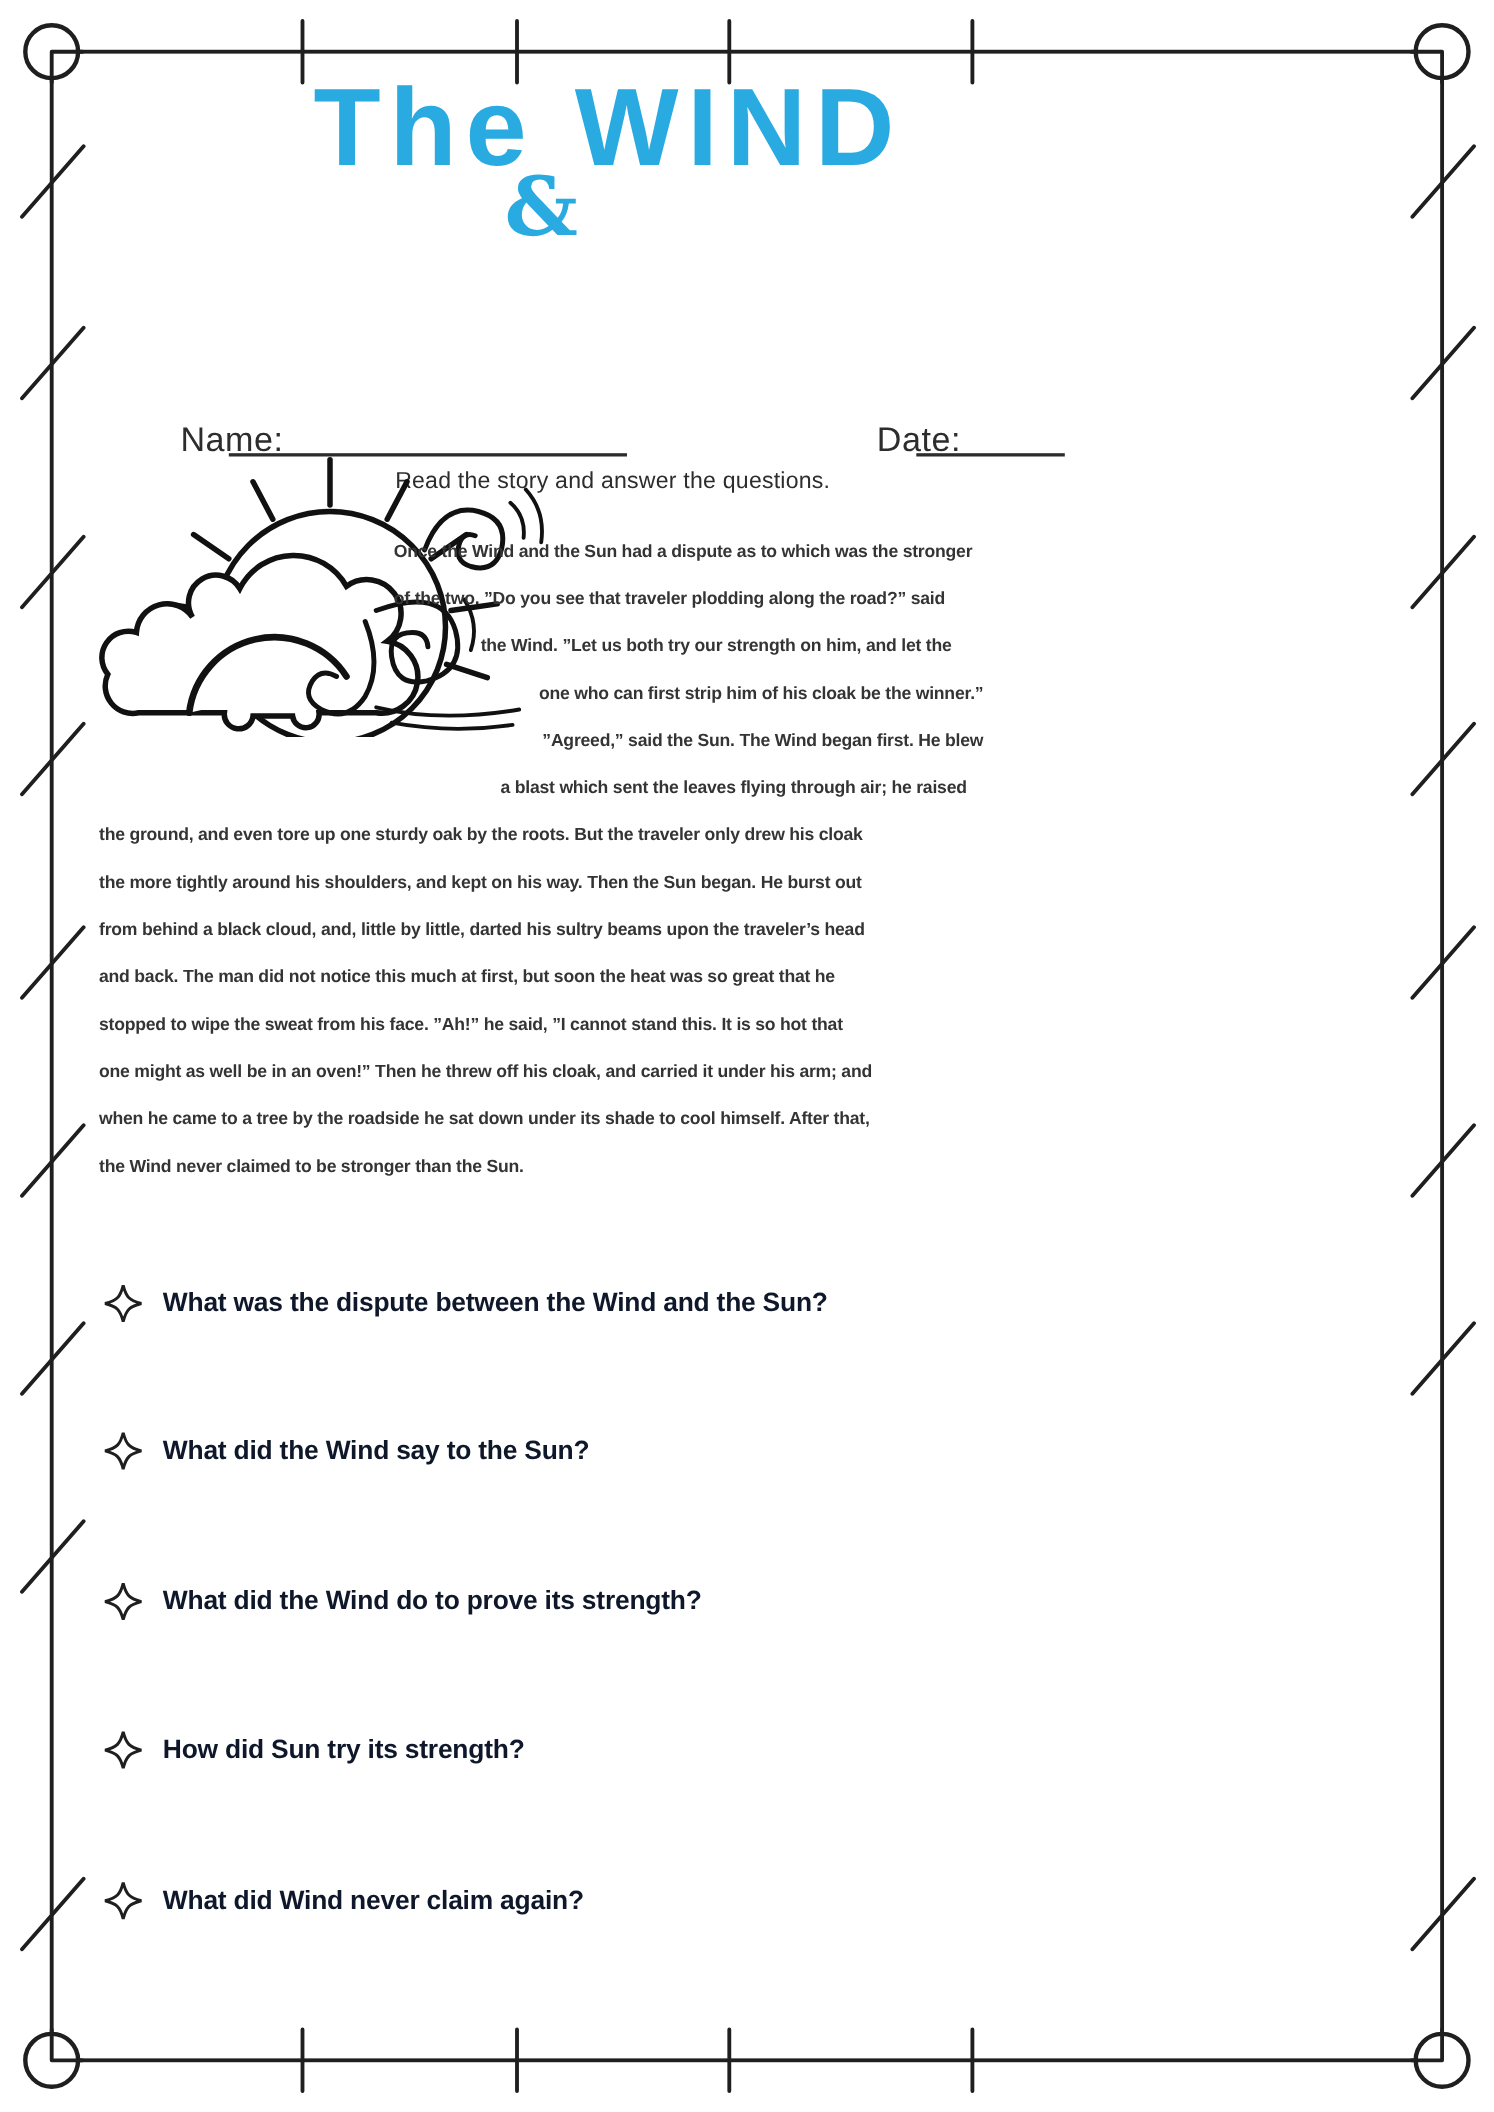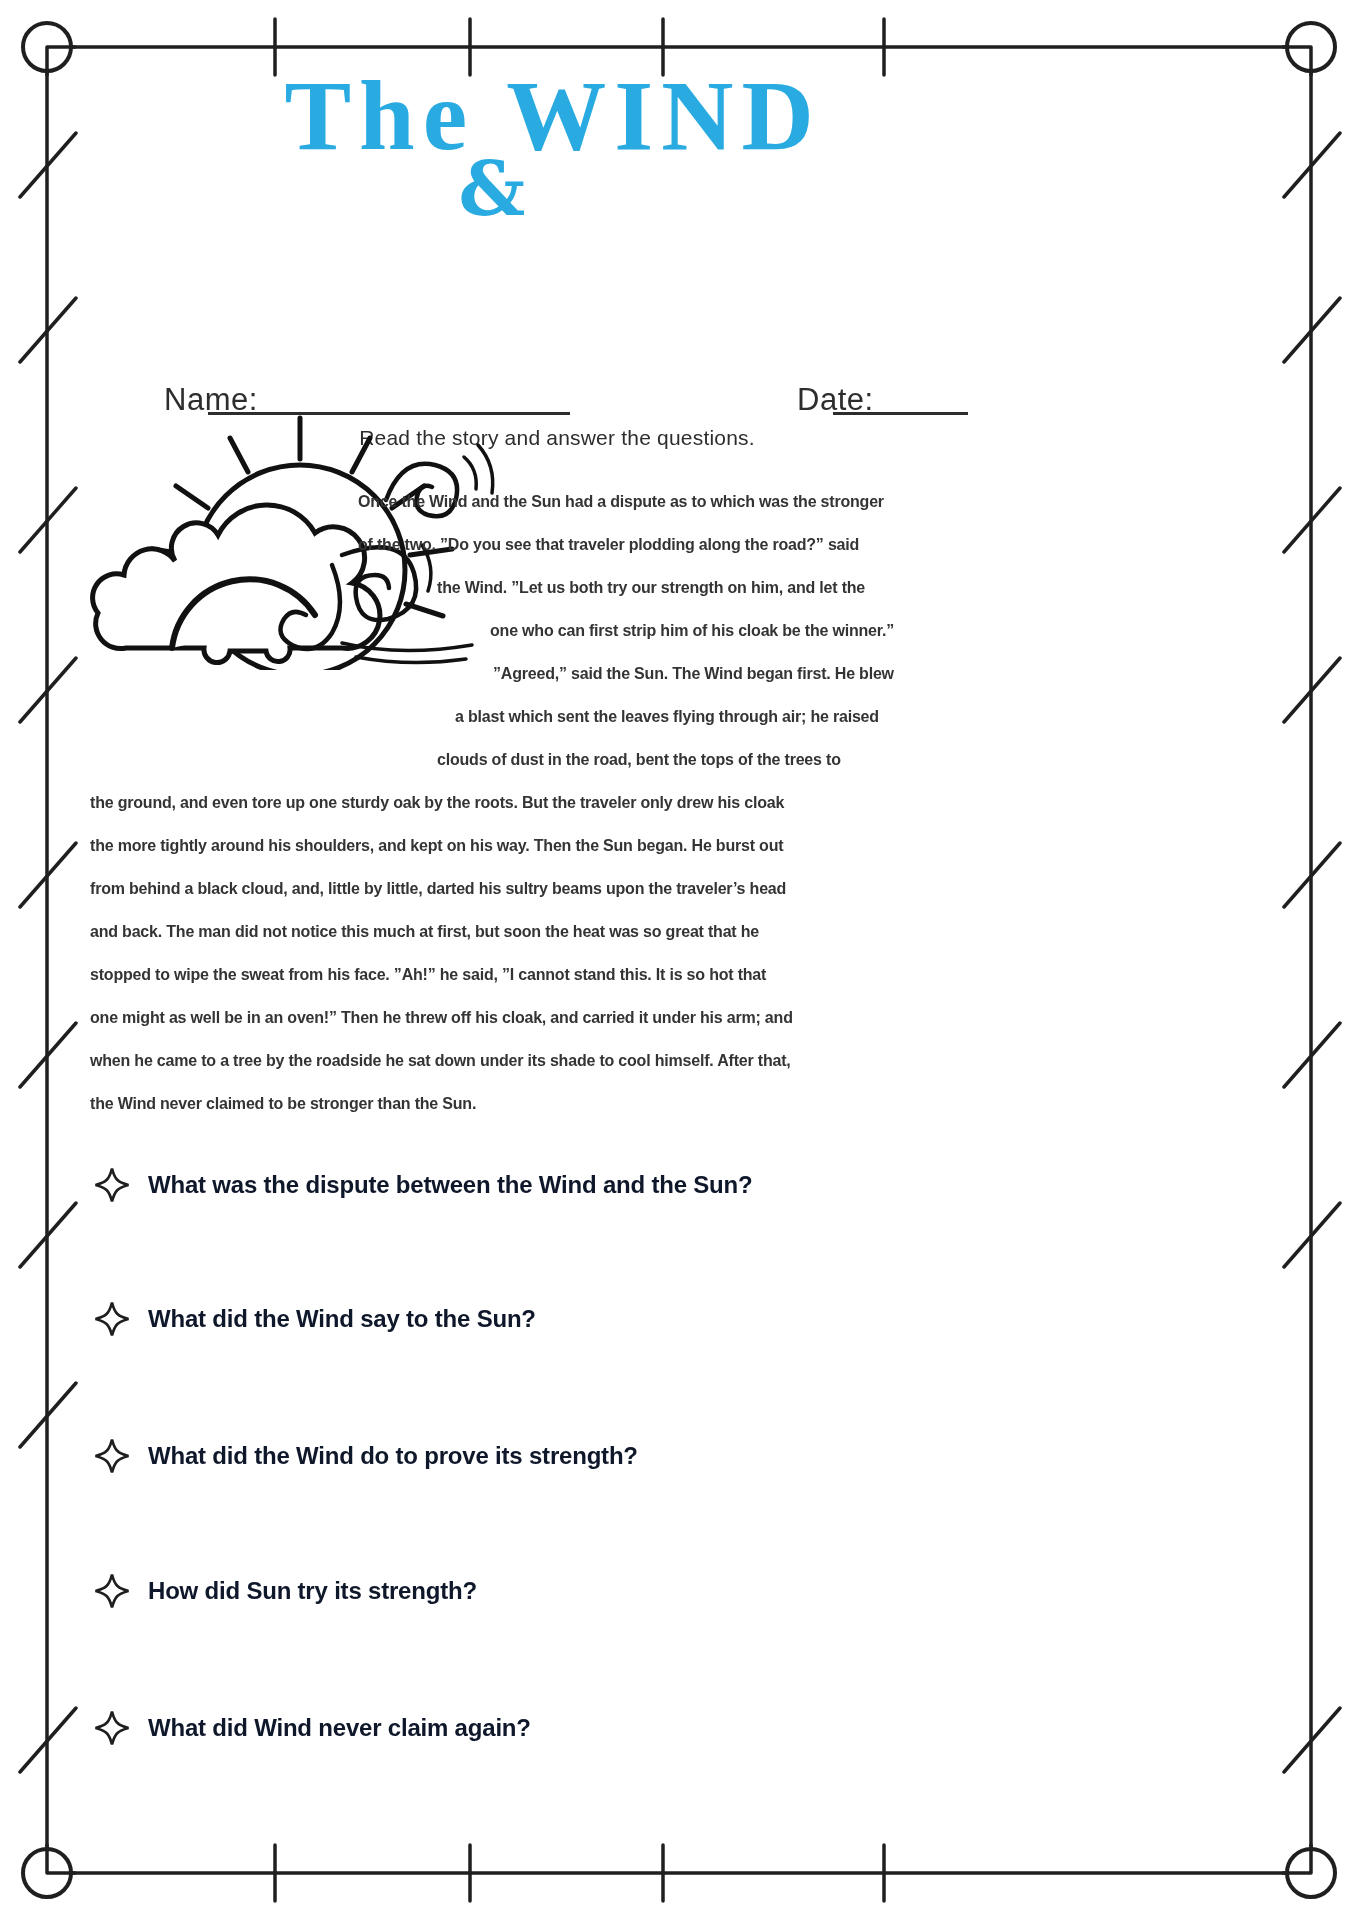--- a/index.html
+++ b/index.html
@@ -5,21 +5,21 @@
   html,body{margin:0;padding:0;background:#ffffff;}
   #page{
     position:relative;width:1358px;height:1920px;margin:0 auto;background:#ffffff;
     font-family:"Liberation Sans","DejaVu Sans",sans-serif;color:#2d2d2d;overflow:hidden;
   }
   svg{display:block;}
   .abs{position:absolute;}
   
   .title-line{
     position:absolute;transform:translateX(-50%);
-    font-family:Liberation Serif, serif;
+    font-family:Liberation Sans, sans-serif;
     font-weight:bold;color:#29abe2;font-size:100px;line-height:1;
     letter-spacing:8px;white-space:nowrap;
   }
   .title-amp{
     position:absolute;transform:translateX(-50%);
     font-family:"DejaVu Serif","Liberation Serif",serif;
     font-weight:bold;color:#29abe2;font-size:74px;line-height:1;
   }
   
   .field-label{position:absolute;font-size:31px;font-weight:normal;letter-spacing:.5px;margin-left:44px;}
@@ -129,21 +129,20 @@
     </g>
   </svg>
 
   <div id="story">
     <div class="story-line ind-a">Once the Wind and the Sun had a dispute as to which was the stronger</div>
     <div class="story-line ind-a">of the two. ”Do you see that traveler plodding along the road?” said</div>
     <div class="story-line ind-b">the Wind. ”Let us both try our strength on him, and let the</div>
     <div class="story-line ind-c">one who can first strip him of his cloak be the winner.”</div>
     <div class="story-line ind-d">”Agreed,” said the Sun. The Wind began first. He blew</div>
     <div class="story-line ind-e">a blast which sent the leaves flying through air; he raised</div>
-    <div class="story-line ind-b">clouds of dust in the road, bent the tops of the trees to</div>
     <div class="story-line">the ground, and even tore up one sturdy oak by the roots. But the traveler only drew his cloak</div>
     <div class="story-line">the more tightly around his shoulders, and kept on his way. Then the Sun began. He burst out</div>
     <div class="story-line">from behind a black cloud, and, little by little, darted his sultry beams upon the traveler’s head</div>
     <div class="story-line">and back. The man did not notice this much at first, but soon the heat was so great that he</div>
     <div class="story-line">stopped to wipe the sweat from his face. ”Ah!” he said, ”I cannot stand this. It is so hot that</div>
     <div class="story-line">one might as well be in an oven!” Then he threw off his cloak, and carried it under his arm; and</div>
     <div class="story-line">when he came to a tree by the roadside he sat down under its shade to cool himself. After that,</div>
     <div class="story-line">the Wind never claimed to be stronger than the Sun.</div>
   </div>
 

